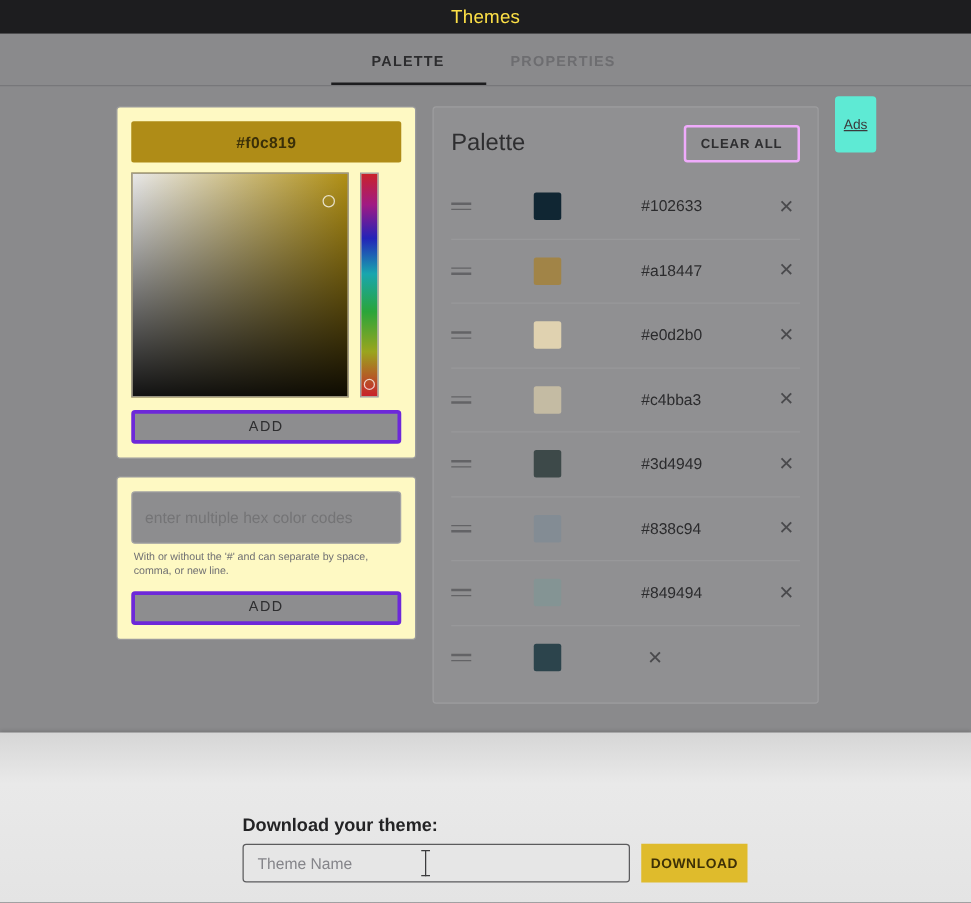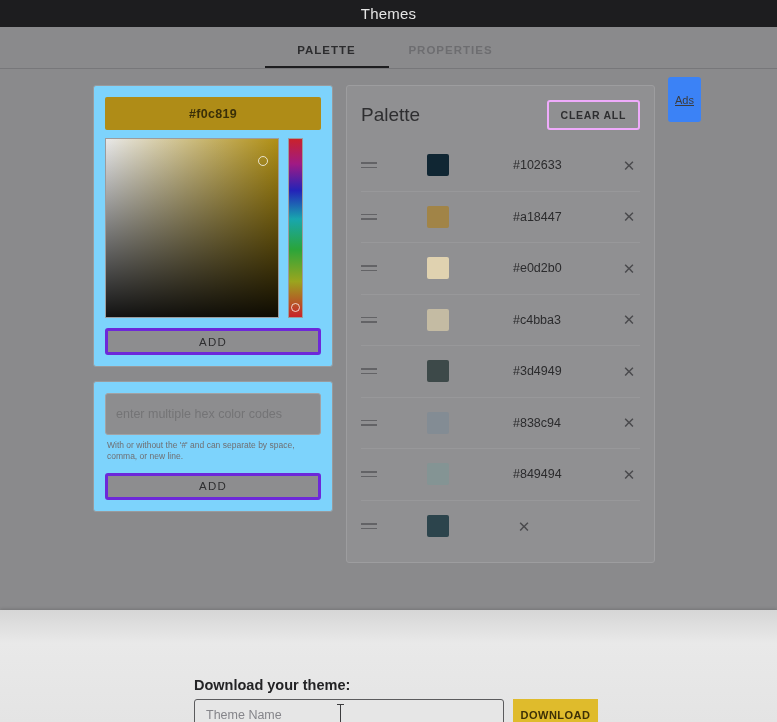--- a/index.html
+++ b/index.html
@@ -17,21 +17,21 @@
     background: #8a8a8c;
   }
 
   
   .topbar {
     height: 27px;
     background: #1d1d1f;
     display: flex; align-items: center; justify-content: center;
   }
   .topbar-title {
-    color: #e5e5e5;
+    color: #fde047;
     font-size: 15px;
     letter-spacing: .2px;
   }
   .tabbar {
     height: 42px;
     background: #8a8a8c;
     display: flex; align-items: flex-end; justify-content: center;
     gap: 0px;
     border-bottom: 1px solid #77777a;
   }
@@ -52,21 +52,21 @@
     height: 2px; background: #1d1d1f;
   }
 
   
   .content { position: relative; height: 653px; }
 
   
   .col-left { position: absolute; left: 93px; top: 16px; width: 240px; }
 
   .card {
-    background: #7dd3fc;
+    background: #fef9c3;
     border: 1px solid #9a9a9c;
     border-radius: 3px;
     padding: 11px;
   }
   .hexbar {
     height: 33px;
     background: #af8c17;
     border-radius: 2px;
     display: flex; align-items: center; justify-content: center;
     color: #3a2f08;
@@ -183,30 +183,30 @@
   .sw-x {
     width: 22px; text-align: center;
     font-size: 15px; color: #4a4a4d;
     cursor: pointer; line-height: 1;
   }
 
   
   .ads {
     position: absolute; left: 668px; top: 8px;
     width: 33px; height: 45px;
-    background: #3b82f6;
+    background: #5eead4;
     border-radius: 3px;
     display: flex; align-items: center; justify-content: center;
     font-size: 11px; color: #3b3b3d; text-decoration: underline;
   }
 
   
   .download-bar {
     position: absolute; left: 0; right: 0; bottom: 0;
-    height: 112px;
+    height: 136px;
     background: linear-gradient(to bottom, #d6d6d6 0%, #e9e9e9 30%, #e4e4e4 100%);
     box-shadow: 0 -1px 3px rgba(0,0,0,.16);
   }
   .dl-label {
     position: absolute; left: 194px; top: 67px;
     font-size: 14.5px; font-weight: bold; color: #232325;
   }
   .dl-input-wrap { position: absolute; left: 194px; top: 89px; }
   .dl-input {
     width: 310px; height: 31px;

